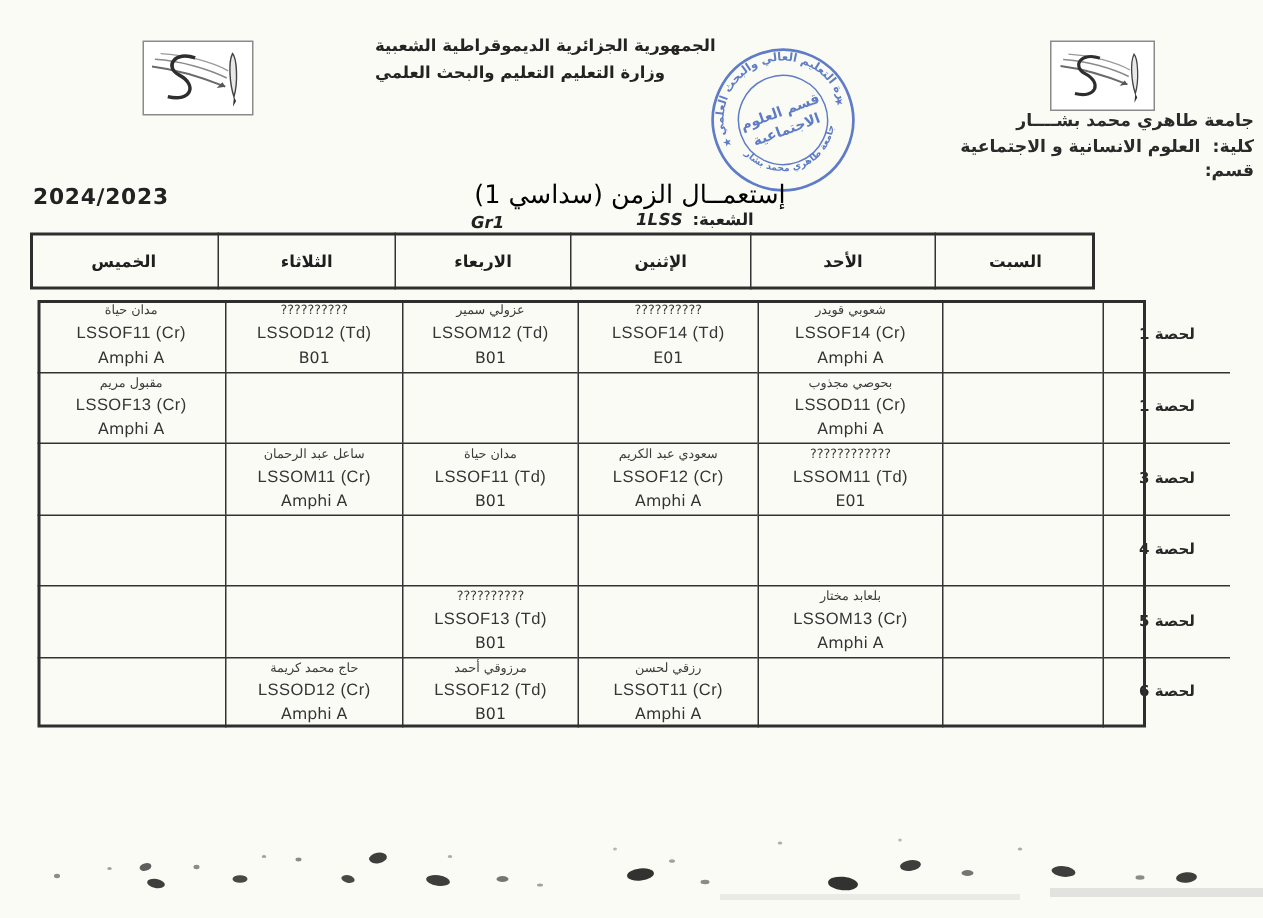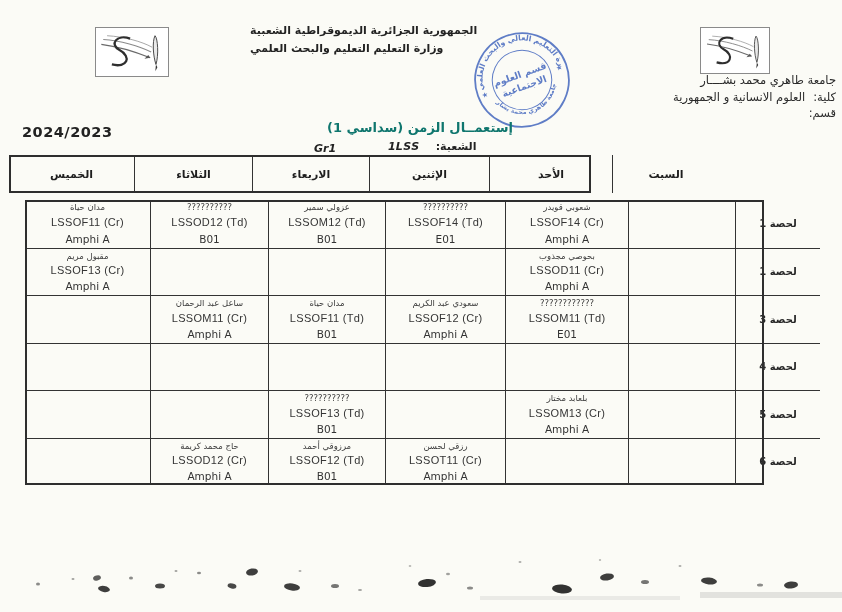--- a/index.html
+++ b/index.html
@@ -10,34 +10,34 @@
     color:#2b2b2b;
   }
   .abs{position:absolute;}
   
   .hdr-center{left:250px;top:22px;width:360px;text-align:left;direction:rtl;
     font-size:11px;font-weight:bold;line-height:1.65;color:#232323;}
   .logo-box{border:1.2px solid #8a8a8a;background:#fff;display:flex;align-items:center;justify-content:center;}
   .logo-left{left:95px;top:27px;width:72px;height:48px;}
   .logo-right{left:700px;top:27px;width:68px;height:45px;}
   .uni-block{right:6px;top:72px;width:230px;direction:rtl;
-    font-size:11.5px;font-weight:400;line-height:1.45;color:#2a2a2a;}
+    font-size:11.5px;font-weight:700;line-height:1.45;color:#2a2a2a;}
   .uni-block .lbl{margin-left:8px;}
   .stamp{left:468px;top:26px;width:108px;height:108px;opacity:.88;}
   
   .year{left:22px;top:124px;font-size:14.5px;font-weight:bold;letter-spacing:.5px;color:#222;}
   .doc-title{left:280px;top:120px;width:280px;text-align:center;direction:rtl;
-    font-size:13px;font-weight:bold;color:#0f766e;}
+    font-size:17px;font-weight:normal;color:#000000;}
   .sec-line{left:388px;top:140px;direction:rtl;font-size:11px;font-weight:bold;color:#222;}
-  .sec-line .sec-lbl{margin-left:16px;}
-  .sec-line .sec-val{font-style:italic;letter-spacing:.5px;}
+  .sec-line .sec-lbl{margin-left:6px;}
+  .sec-line .sec-val{font-style:italic;letter-spacing:.5px;margin-left:36px;}
   .grp{left:314px;top:142px;font-size:11px;font-weight:bold;font-style:italic;color:#222;}
   
   .frame{position:absolute;inset:0;border:2px solid #2e2e2e;pointer-events:none;}
-  .thead{left:9px;top:155px;width:582px;height:38px;display:grid;
+  .thead{left:20px;top:155px;width:710px;height:38px;display:grid;
     grid-template-columns:125px 118px 117px 120px 123px 107px;}
   .hcell{display:flex;align-items:center;justify-content:center;direction:rtl;
     font-size:11px;font-weight:bold;color:#1e1e1e;border-left:1.6px solid #333;box-sizing:border-box;}
   .hcell:first-child{border-left:none;}
   .tbody{left:25px;top:200px;width:739px;height:285px;display:grid;
     grid-template-columns:125px 118px 117px 120px 123px 107px 85px;
     grid-auto-rows:47.5px;}
   .tcell{box-sizing:border-box;border-left:1.6px solid #333;border-top:1.6px solid #333;
     display:flex;flex-direction:column;align-items:center;justify-content:space-between;
     padding:3px 2px;overflow:hidden;}
@@ -100,21 +100,21 @@
       <text x="60" y="71" text-anchor="middle" font-size="10.5" font-weight="bold" stroke="none" font-family="DejaVu Sans, sans-serif" id="stamp-c2">الاجتماعية</text>
       <text x="12" y="64" font-size="8" stroke="none">★</text>
       <text x="100" y="64" font-size="8" stroke="none">★</text>
     </g>
   </svg>
 </div>
 
 <div class="abs uni-block">
   <div>جامعة طاهري محمد بشــــار</div>
   <div>
-    <span class="lbl">كلية:</span><span>العلوم الانسانية و الجمهورية</span>
+    <span class="lbl">كلية:</span><span>العلوم الانسانية و الاجتماعية</span>
   </div>
   <div>قسم:</div>
 </div>
 
 <div class="abs year">2024/2023</div>
 <div class="abs doc-title">إستعمــال الزمن   (سداسي 1)</div>
 <div class="abs sec-line">
   <span class="sec-lbl">الشعبة:</span><span class="sec-val">1LSS</span>
 </div>
 <div class="abs grp">Gr1</div>

